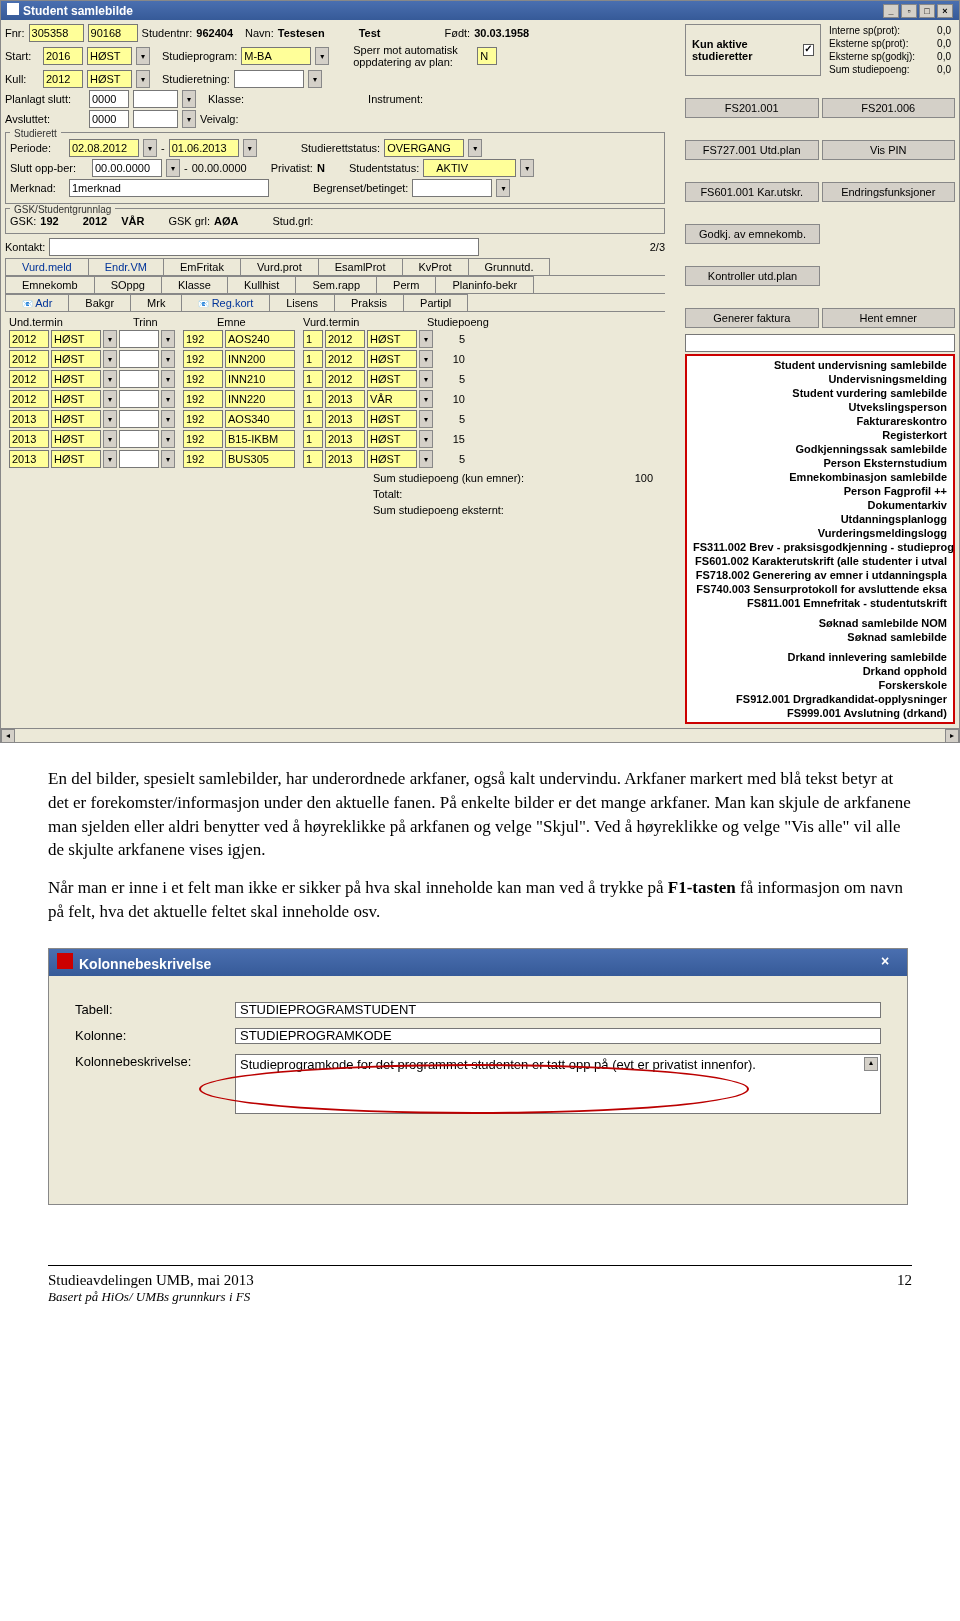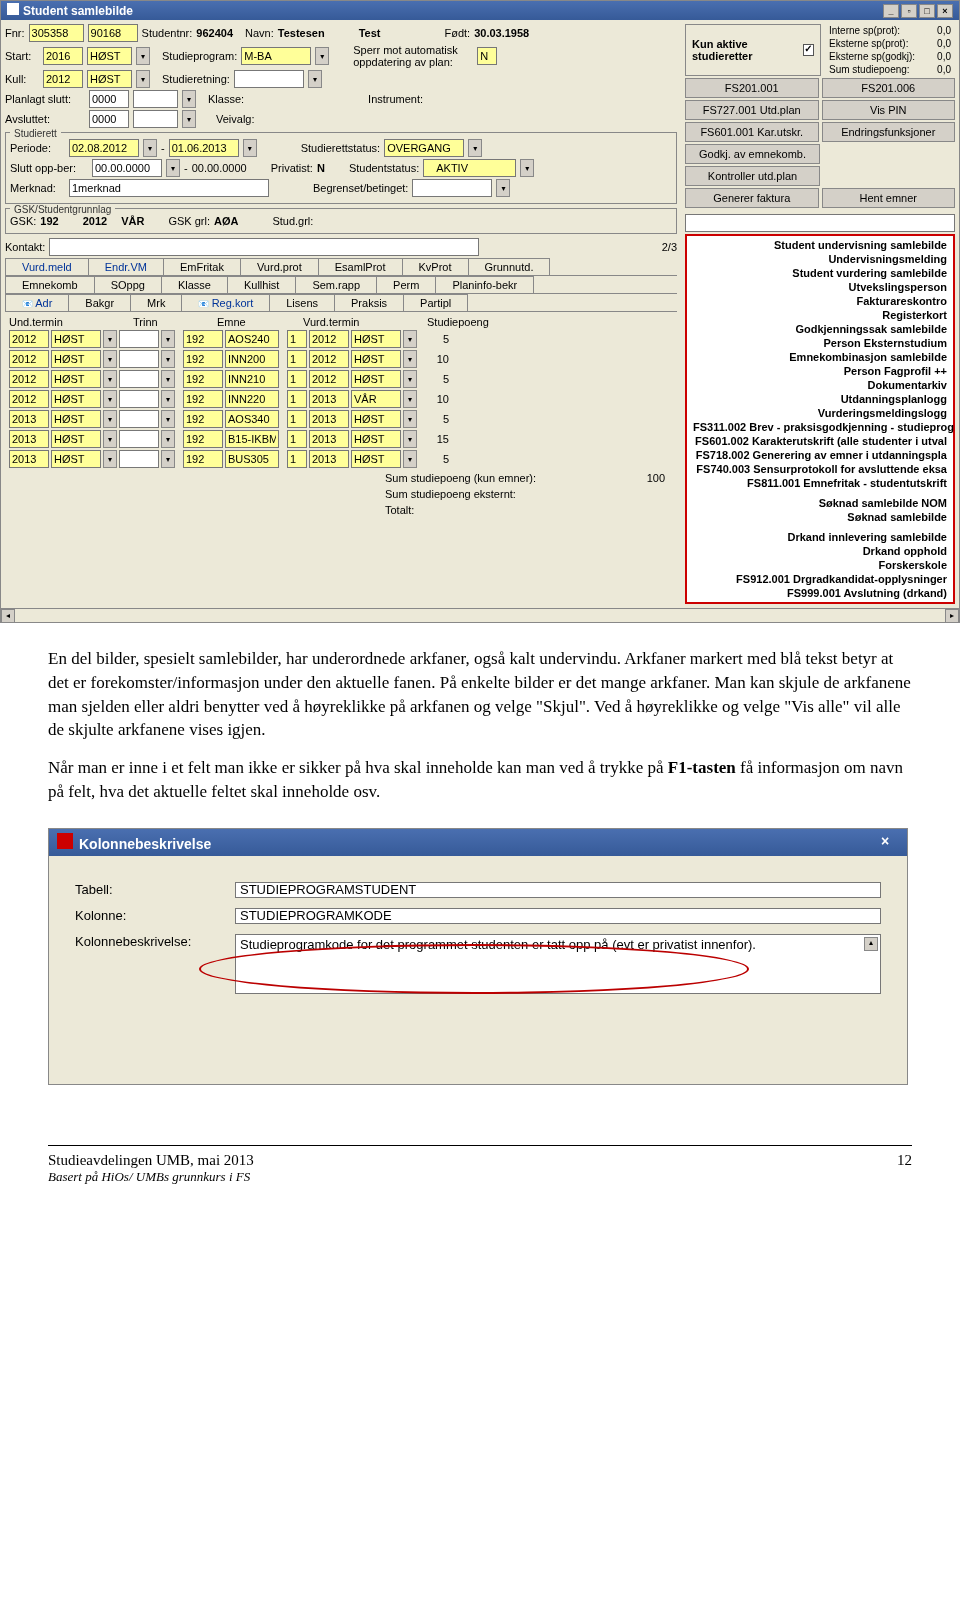--- a/index.html
+++ b/index.html
@@ -2,53 +2,53 @@
 <html><head>
 <meta charset="utf-8">
 <style>
   * { box-sizing: border-box; margin: 0; padding: 0; }
   body { font-family: "Segoe UI", Tahoma, sans-serif; font-size: 11px; background: #fff; color: #000; width: 960px; }
   .page { padding: 0; }
   .app-window { border: 1px solid #888; background: #ece9d8; width: 100%; margin-bottom: 24px; }
   .titlebar { background: linear-gradient(#4a6fb0, #365a98); color: #fff; padding: 2px 6px; display: flex; align-items: center; justify-content: space-between; font-weight: bold; font-size: 12px; }
   .titlebar .wbtns { display: flex; gap: 2px; }
   .titlebar .wbtn { width: 16px; height: 14px; background: #d4d0c8; border: 1px solid #888; font-size: 9px; text-align: center; line-height: 12px; color: #000; }
-  .form-area { padding: 4px; display: flex; gap: 8px; }
+  .form-area { padding: 4px; display: flex; gap: 20px; }
   .form-left { flex: 1; }
   .form-right { width: 270px; display: flex; flex-direction: column; gap: 2px; }
   .row { display: flex; align-items: center; gap: 4px; margin-bottom: 2px; white-space: nowrap; }
   .lbl { font-size: 11px; }
   .inp { border: 1px solid #777; background: #fff; font-size: 11px; padding: 1px 2px; height: 18px; }
   .inp.y { background: #ffff99; }
   .dd { width: 14px; height: 18px; background: #d4d0c8; border: 1px solid #888; display: inline-flex; align-items: center; justify-content: center; font-size: 8px; }
   .fieldset { border: 1px solid #888; margin: 4px 0; padding: 4px; }
   .fieldset .legend { position: relative; top: -10px; background: #ece9d8; padding: 0 4px; font-size: 10px; color: #333; }
   .btn { border: 1px solid #888; background: #d4d0c8; font-size: 11px; padding: 3px 6px; text-align: center; cursor: pointer; }
-  .btn-row { display: flex; gap: 3px; }
+  .btn-row { display: flex; gap: 3px; margin-top: 20px; }
   .btn-row .btn { flex: 1; white-space: nowrap; }
   .sp-box { display: flex; justify-content: space-between; font-size: 10px; padding: 1px 4px; }
   .kun-box { border: 1px solid #888; padding: 4px 6px; font-weight: bold; display: flex; align-items: center; gap: 6px; justify-content: space-between; }
   .chk { width: 12px; height: 12px; border: 1px solid #555; background: #fff; display: inline-block; position: relative; }
   .chk::after { content: "✓"; font-size: 10px; position: absolute; top: -2px; left: 0; }
   .tabs { display: flex; flex-wrap: wrap; border-bottom: 1px solid #888; background: #ece9d8; }
   .tab { border: 1px solid #888; border-bottom: none; background: #ece9d8; padding: 2px 16px; font-size: 11px; margin-right: -1px; white-space: nowrap; cursor: pointer; }
   .tab.blue { color: #003399; }
   .tab .icon { font-size: 9px; margin-right: 2px; }
   .tabrow { display: flex; width: 100%; }
   .grid { padding: 4px; }
   .grid-head { display: flex; gap: 4px; font-size: 11px; margin-bottom: 2px; }
   .grid-head .col1 { width: 120px; }
   .grid-head .col2 { width: 80px; }
   .grid-head .col3 { width: 120px; }
   .grid-head .col4 { width: 120px; }
   .grid-body .grow { display: flex; gap: 2px; margin-bottom: 2px; align-items: center; }
   .grow .c-year { width: 40px; }
   .grow .c-sem { width: 50px; }
   .grow .c-trinn { width: 40px; margin-left: 6px; }
-  .grow .c-emne { width: 54px; }
+  .grow .c-emne { width: 70px; }
   .grow .c-n { width: 20px; margin-left: 6px; }
   .grow .c-vyear { width: 40px; }
   .grow .c-vsem { width: 50px; }
   .grow .c-sp { width: 30px; text-align: right; }
   .sum-row { display: flex; justify-content: flex-end; gap: 40px; padding: 2px 8px; font-size: 11px; }
   .sum-row .slbl { width: 200px; }
   .sum-row .sval { width: 40px; text-align: right; }
   .context-menu { border: 2px solid #cc0000; background: #fff; font-size: 11px; padding: 2px 4px; text-align: right; }
   .context-menu .item { padding: 1px 2px; white-space: nowrap; cursor: pointer; }
   .context-menu .item.b { font-weight: bold; }
@@ -127,21 +127,21 @@
           <input class="inp" style="width: 45px;">
           <span class="dd">▾</span>
           <span class="lbl" style="margin-left:8px">Klasse:</span>
           <span class="lbl" style="margin-left:120px">Instrument:</span>
         </div>
         <div class="row">
           <span class="lbl" style="width:80px">Avsluttet:</span>
           <input class="inp" style="width: 40px;" value="0000">
           <input class="inp" style="width: 45px;">
           <span class="dd">▾</span>
-          <span class="lbl" style="margin-left:16px">Veivalg:</span>
+          <span class="lbl" style="margin-left:0">Veivalg:</span>
         </div>
 
         <div class="fieldset">
           <span class="legend">Studierett</span>
           <div class="row" style="margin-top:-10px">
             <span class="lbl" style="width:55px">Periode:</span>
             <input class="inp y" style="width: 70px;" value="02.08.2012">
             <span class="dd">▾</span>
             <span class="lbl">-</span>
             <input class="inp y" style="width: 70px;" value="01.06.2013">
@@ -329,25 +329,25 @@
                 <input class="inp y c-vsem" value="HØST" style="">
                 <span class="dd">▾</span>
                 <span class="lbl c-sp">5</span>
               </div>
             </div>
           <div class="sum-row">
               <span class="slbl">Sum studiepoeng (kun emner):</span>
               <span class="sval">100</span>
             </div>
           <div class="sum-row">
+              <span class="slbl">Totalt:</span>
+              <span class="sval"></span>
+            </div>
+          <div class="sum-row">
               <span class="slbl">Sum studiepoeng eksternt:</span>
-              <span class="sval"></span>
-            </div>
-          <div class="sum-row">
-              <span class="slbl">Totalt:</span>
               <span class="sval"></span>
             </div>
         </div>
       </div>
 
       <div class="form-right">
         <div style="display:flex;gap:4px;">
           <div class="kun-box" style="flex:1">
             <span>Kun aktive studieretter</span>
             <span class="chk"></span>

